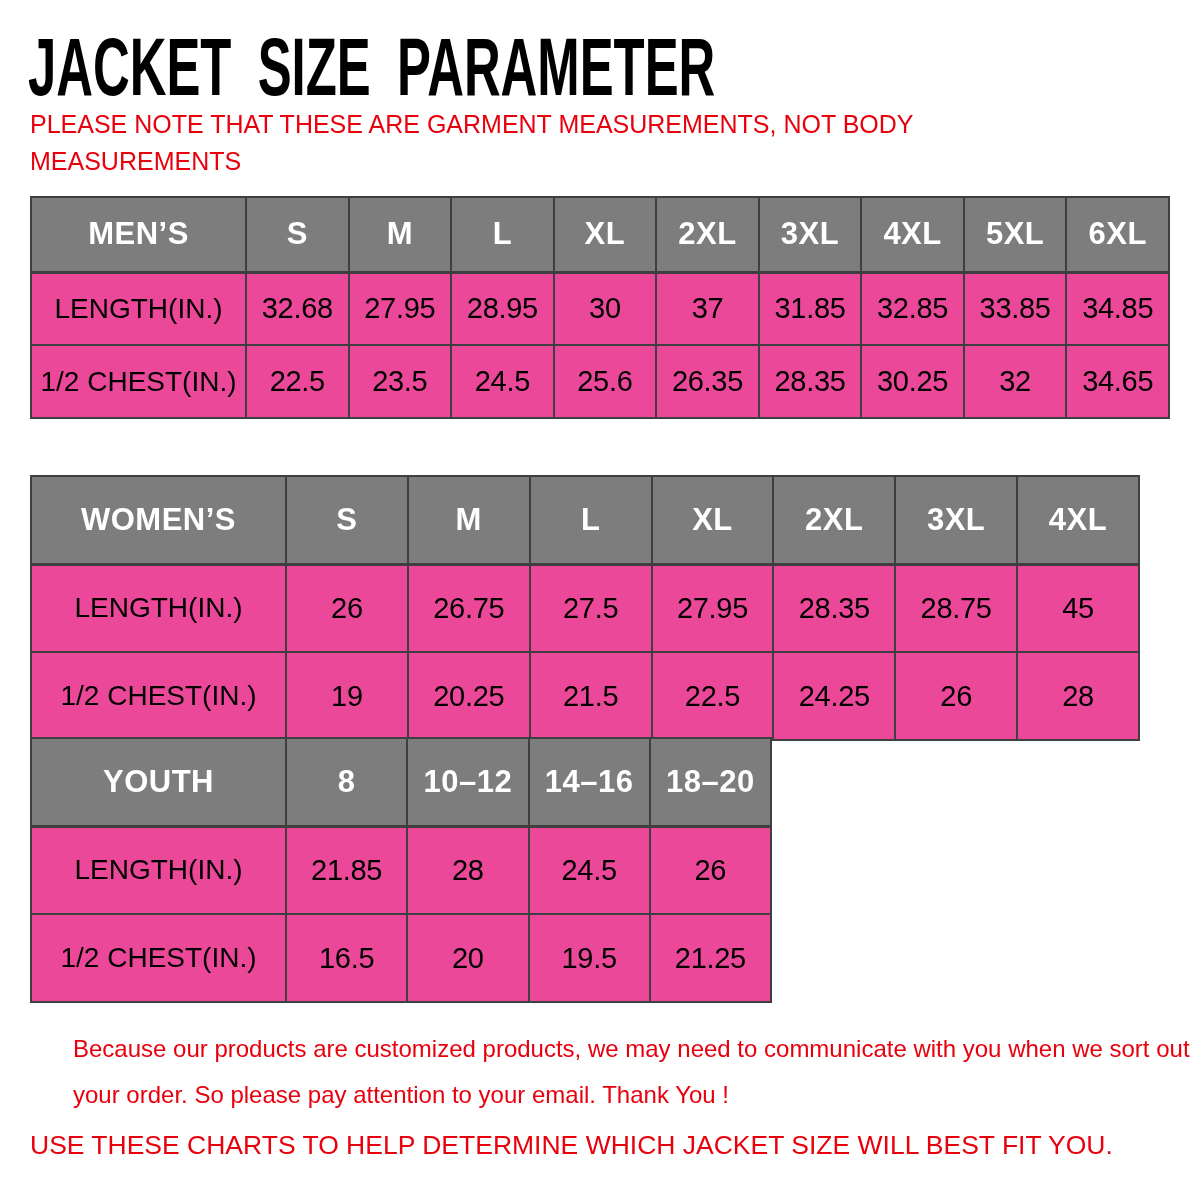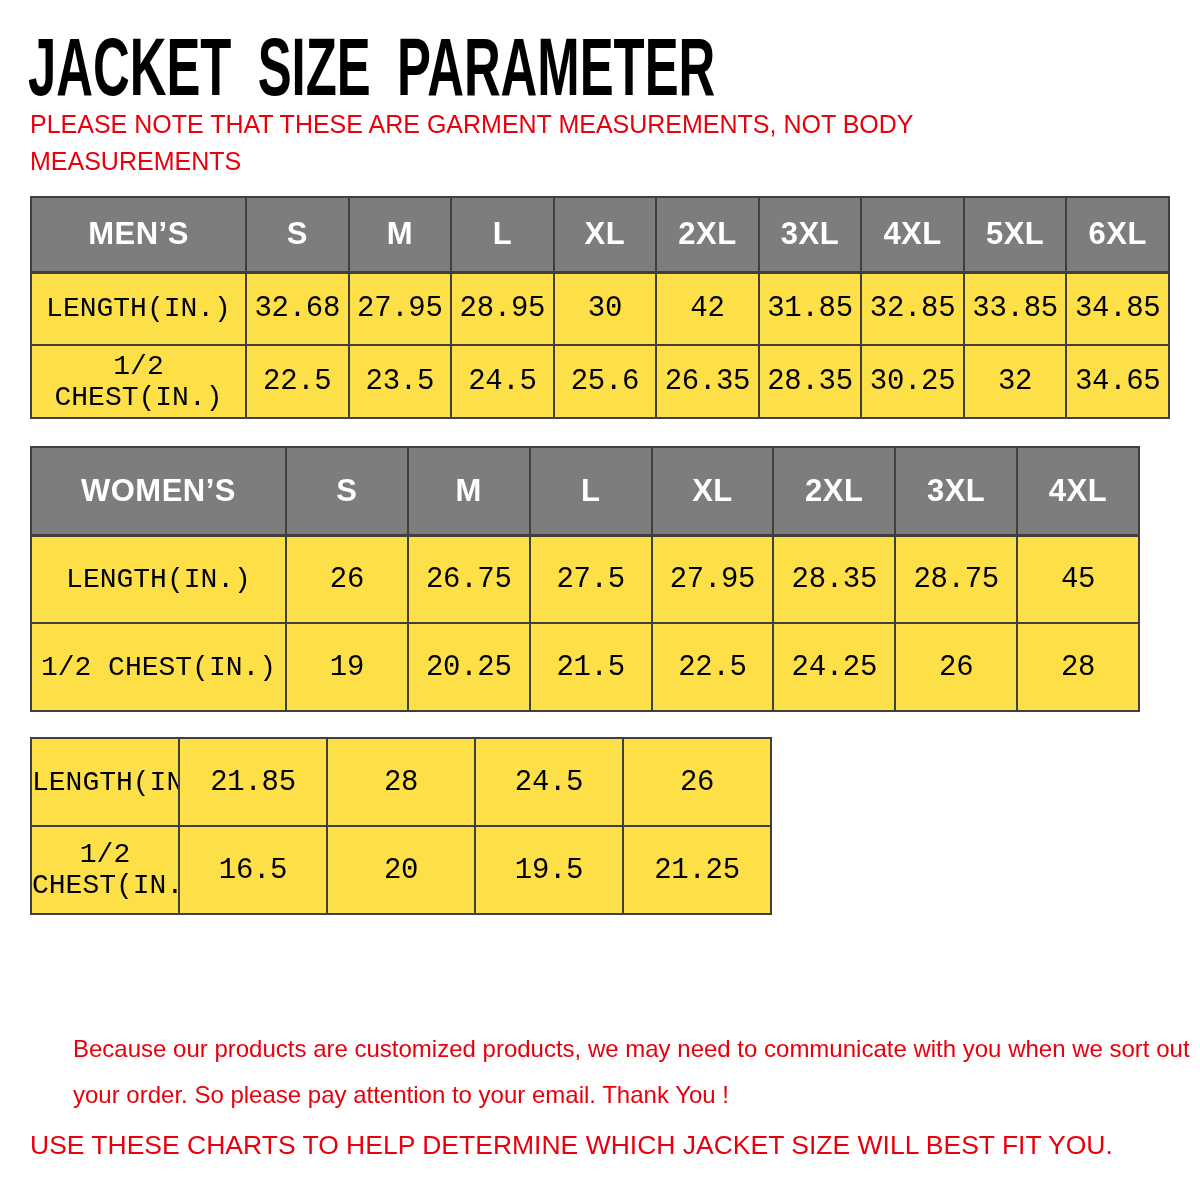--- a/index.html
+++ b/index.html
@@ -21,41 +21,41 @@
     white-space:nowrap;word-spacing:0.24em;letter-spacing:0;
     transform:scaleX(0.62);transform-origin:0 0;
   }
   .note{
     position:absolute;left:30px;top:106px;width:960px;
     font-size:25px;line-height:37px;font-weight:400;
     color:var(--accent-red);
   }
   .size-table{position:absolute;left:30px;}
   .size-table table{
-    border-collapse:collapse;table-layout:fixed;background:#fde047;
+    border-collapse:collapse;table-layout:fixed;background:#ec4899;
   }
   .size-table th,.size-table td{
     border:2px solid var(--border-dark);
     text-align:center;vertical-align:middle;overflow:hidden;
     padding:0;
   }
   .size-table th{
     background:var(--header-gray);color:var(--header-text);
     font-weight:700;font-size:31px;letter-spacing:0.5px;
     border-bottom-width:3px;
   }
-  .size-table td{font-size:29px;color:#000;letter-spacing:-0.3px;font-family:Liberation Mono, monospace;}
+  .size-table td{font-size:29px;color:#000;letter-spacing:-0.3px;}
   .size-table td.lbl{font-size:28px;letter-spacing:0;}
   #mens{top:196px;}
   #mens table{width:1140px;}
   #mens th:first-child{width:215px;}
   #mens tr:first-child{height:75px;}
   #mens tr{height:73px;}
   #womens{top:446px;}
-  #womens table{width:1110px;}
+  #womens table{width:1110px;margin-top:29px;}
   #womens th:first-child{width:255px;}
   #womens tr{height:88px;}
   #youth{top:737px;}
   #youth table{width:742px;}
   #youth th:first-child{width:255px;}
   #youth tr{height:88px;}
   .footer-para{
     position:absolute;left:44px;top:1026px;width:1152px;
     font-size:24px;line-height:46px;color:var(--accent-red);margin-left:29px;
   }
@@ -87,21 +87,21 @@
             <th>4XL</th>
             <th>5XL</th>
             <th>6XL</th>
           </tr>
           <tr>
             <td class="lbl">LENGTH(IN.)</td>
             <td>32.68</td>
             <td>27.95</td>
             <td>28.95</td>
             <td>30</td>
-            <td>42</td>
+            <td>37</td>
             <td>31.85</td>
             <td>32.85</td>
             <td>33.85</td>
             <td>34.85</td>
           </tr>
           <tr>
             <td class="lbl">1/2 CHEST(IN.)</td>
             <td>22.5</td>
             <td>23.5</td>
             <td>24.5</td>
@@ -150,20 +150,27 @@
             <td>28</td>
           </tr>
         </tbody>
       </table>
     </div>
 
   <div id="youth" class="size-table">
       <table>
         <tbody>
           <tr>
+            <th>YOUTH</th>
+            <th>8</th>
+            <th>10–12</th>
+            <th>14–16</th>
+            <th>18–20</th>
+          </tr>
+          <tr>
             <td class="lbl">LENGTH(IN.)</td>
             <td>21.85</td>
             <td>28</td>
             <td>24.5</td>
             <td>26</td>
           </tr>
           <tr>
             <td class="lbl">1/2 CHEST(IN.)</td>
             <td>16.5</td>
             <td>20</td>

